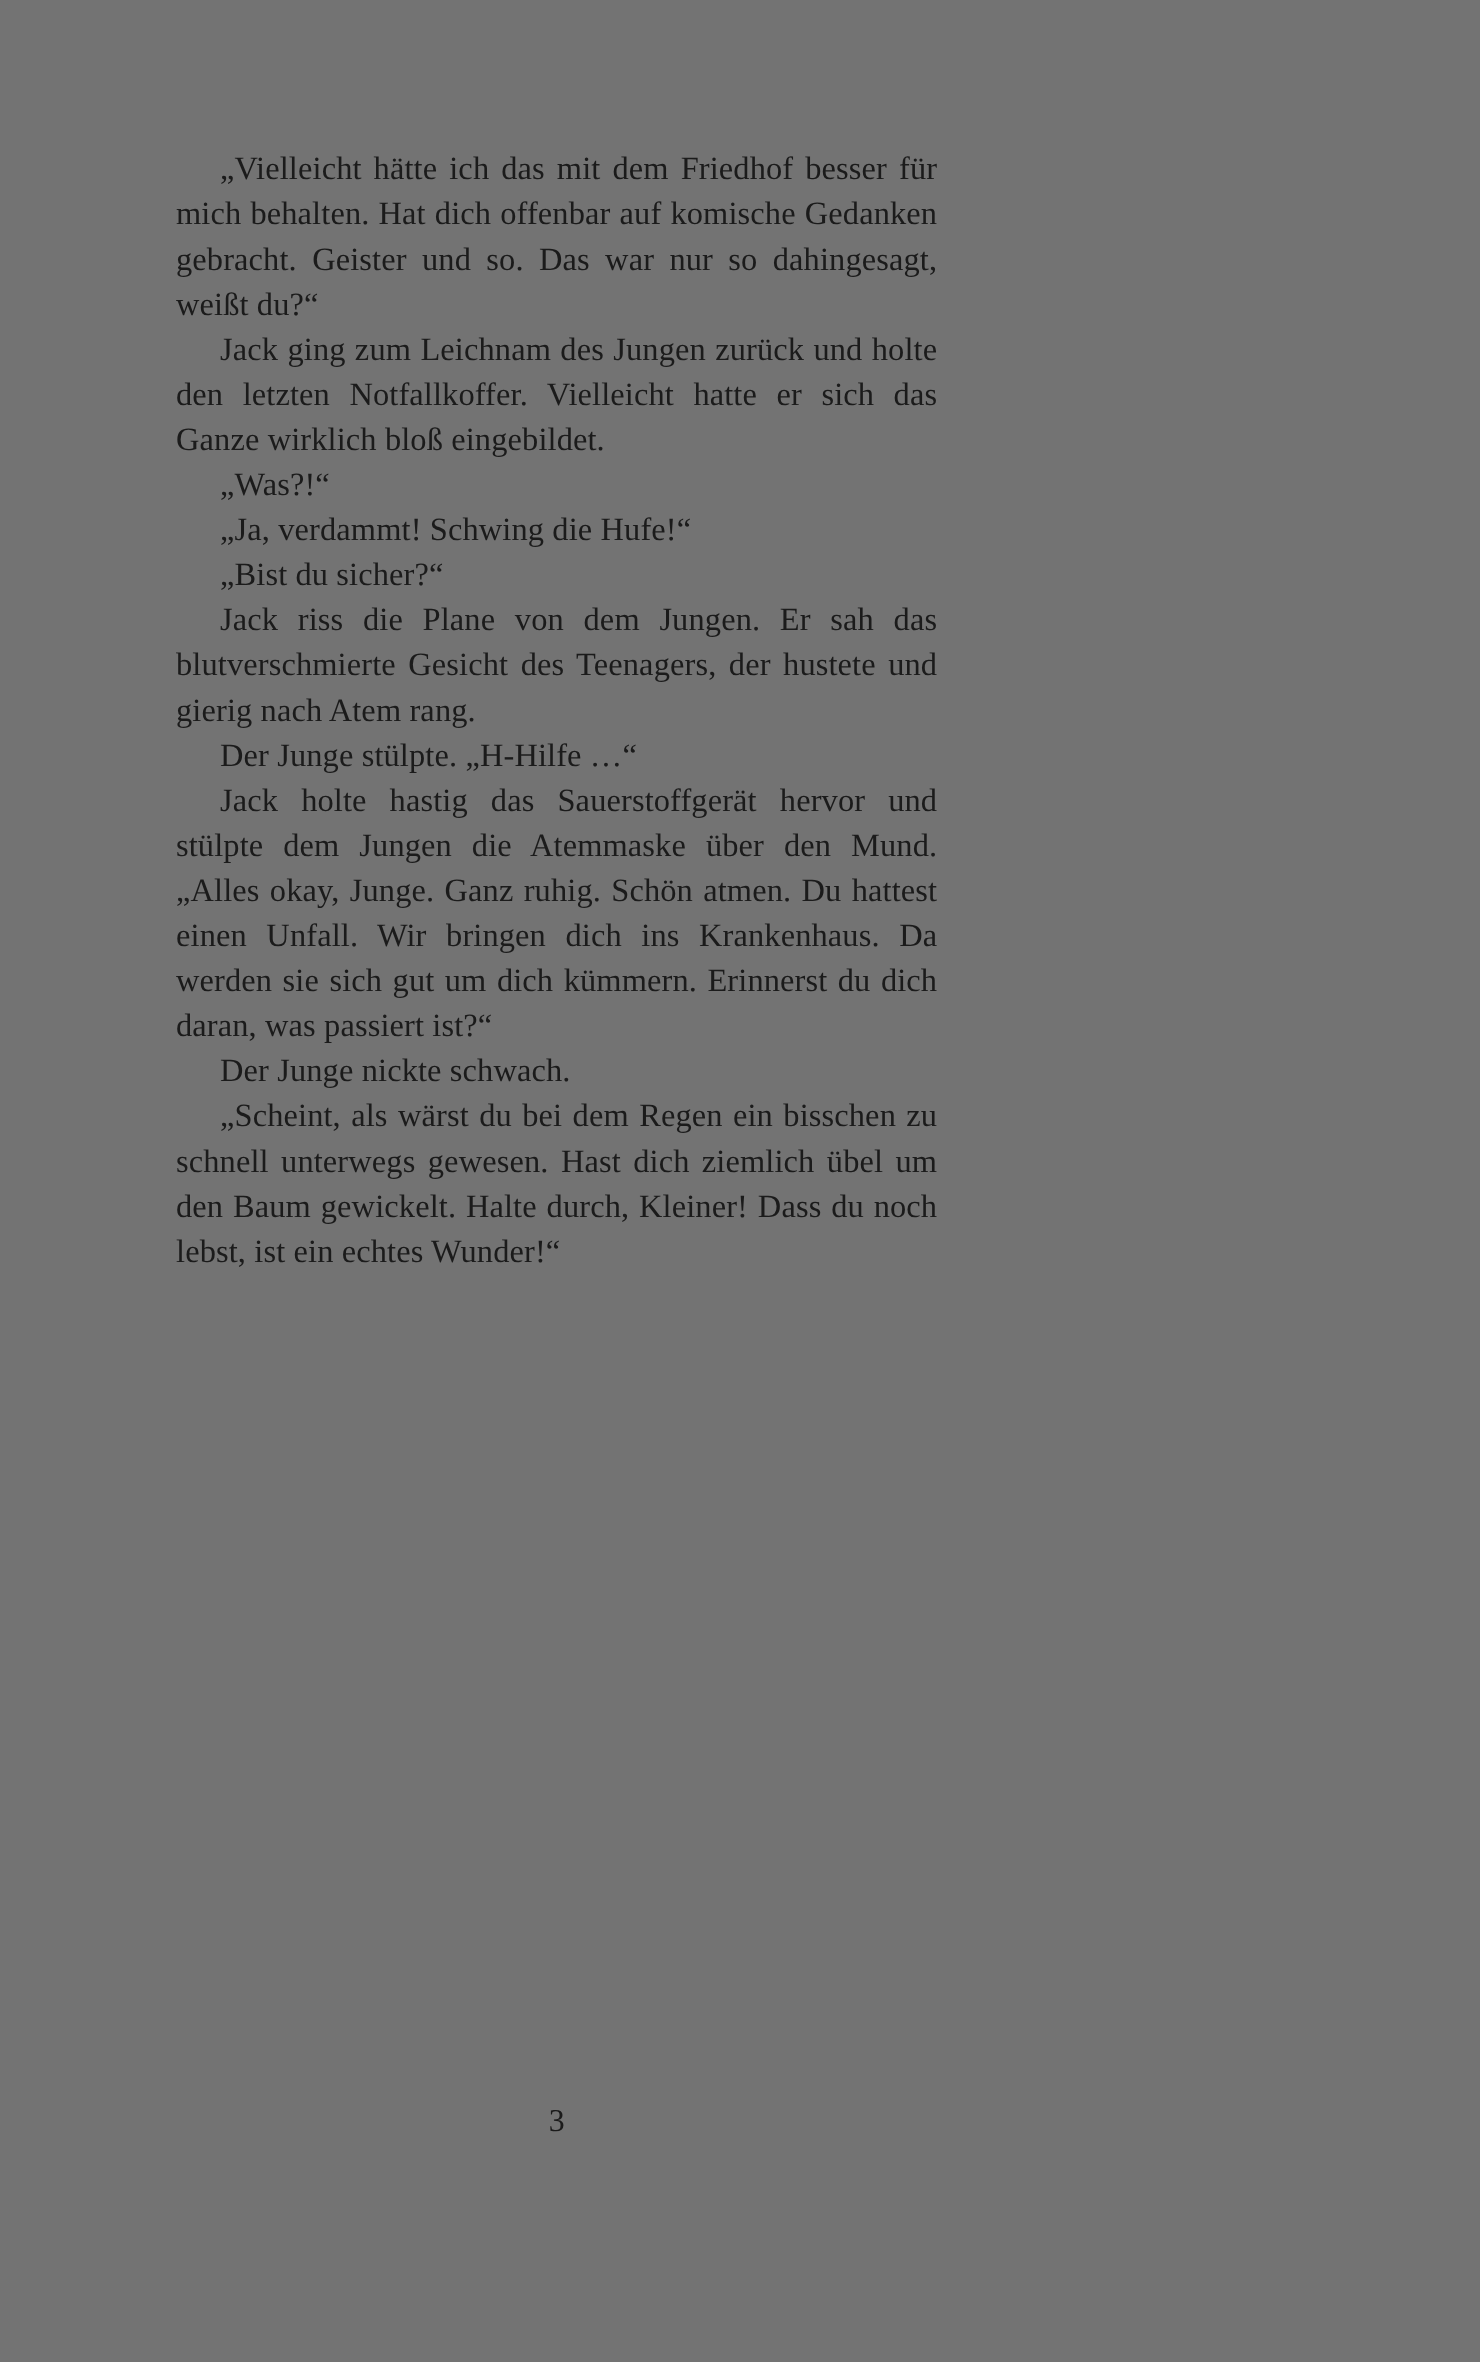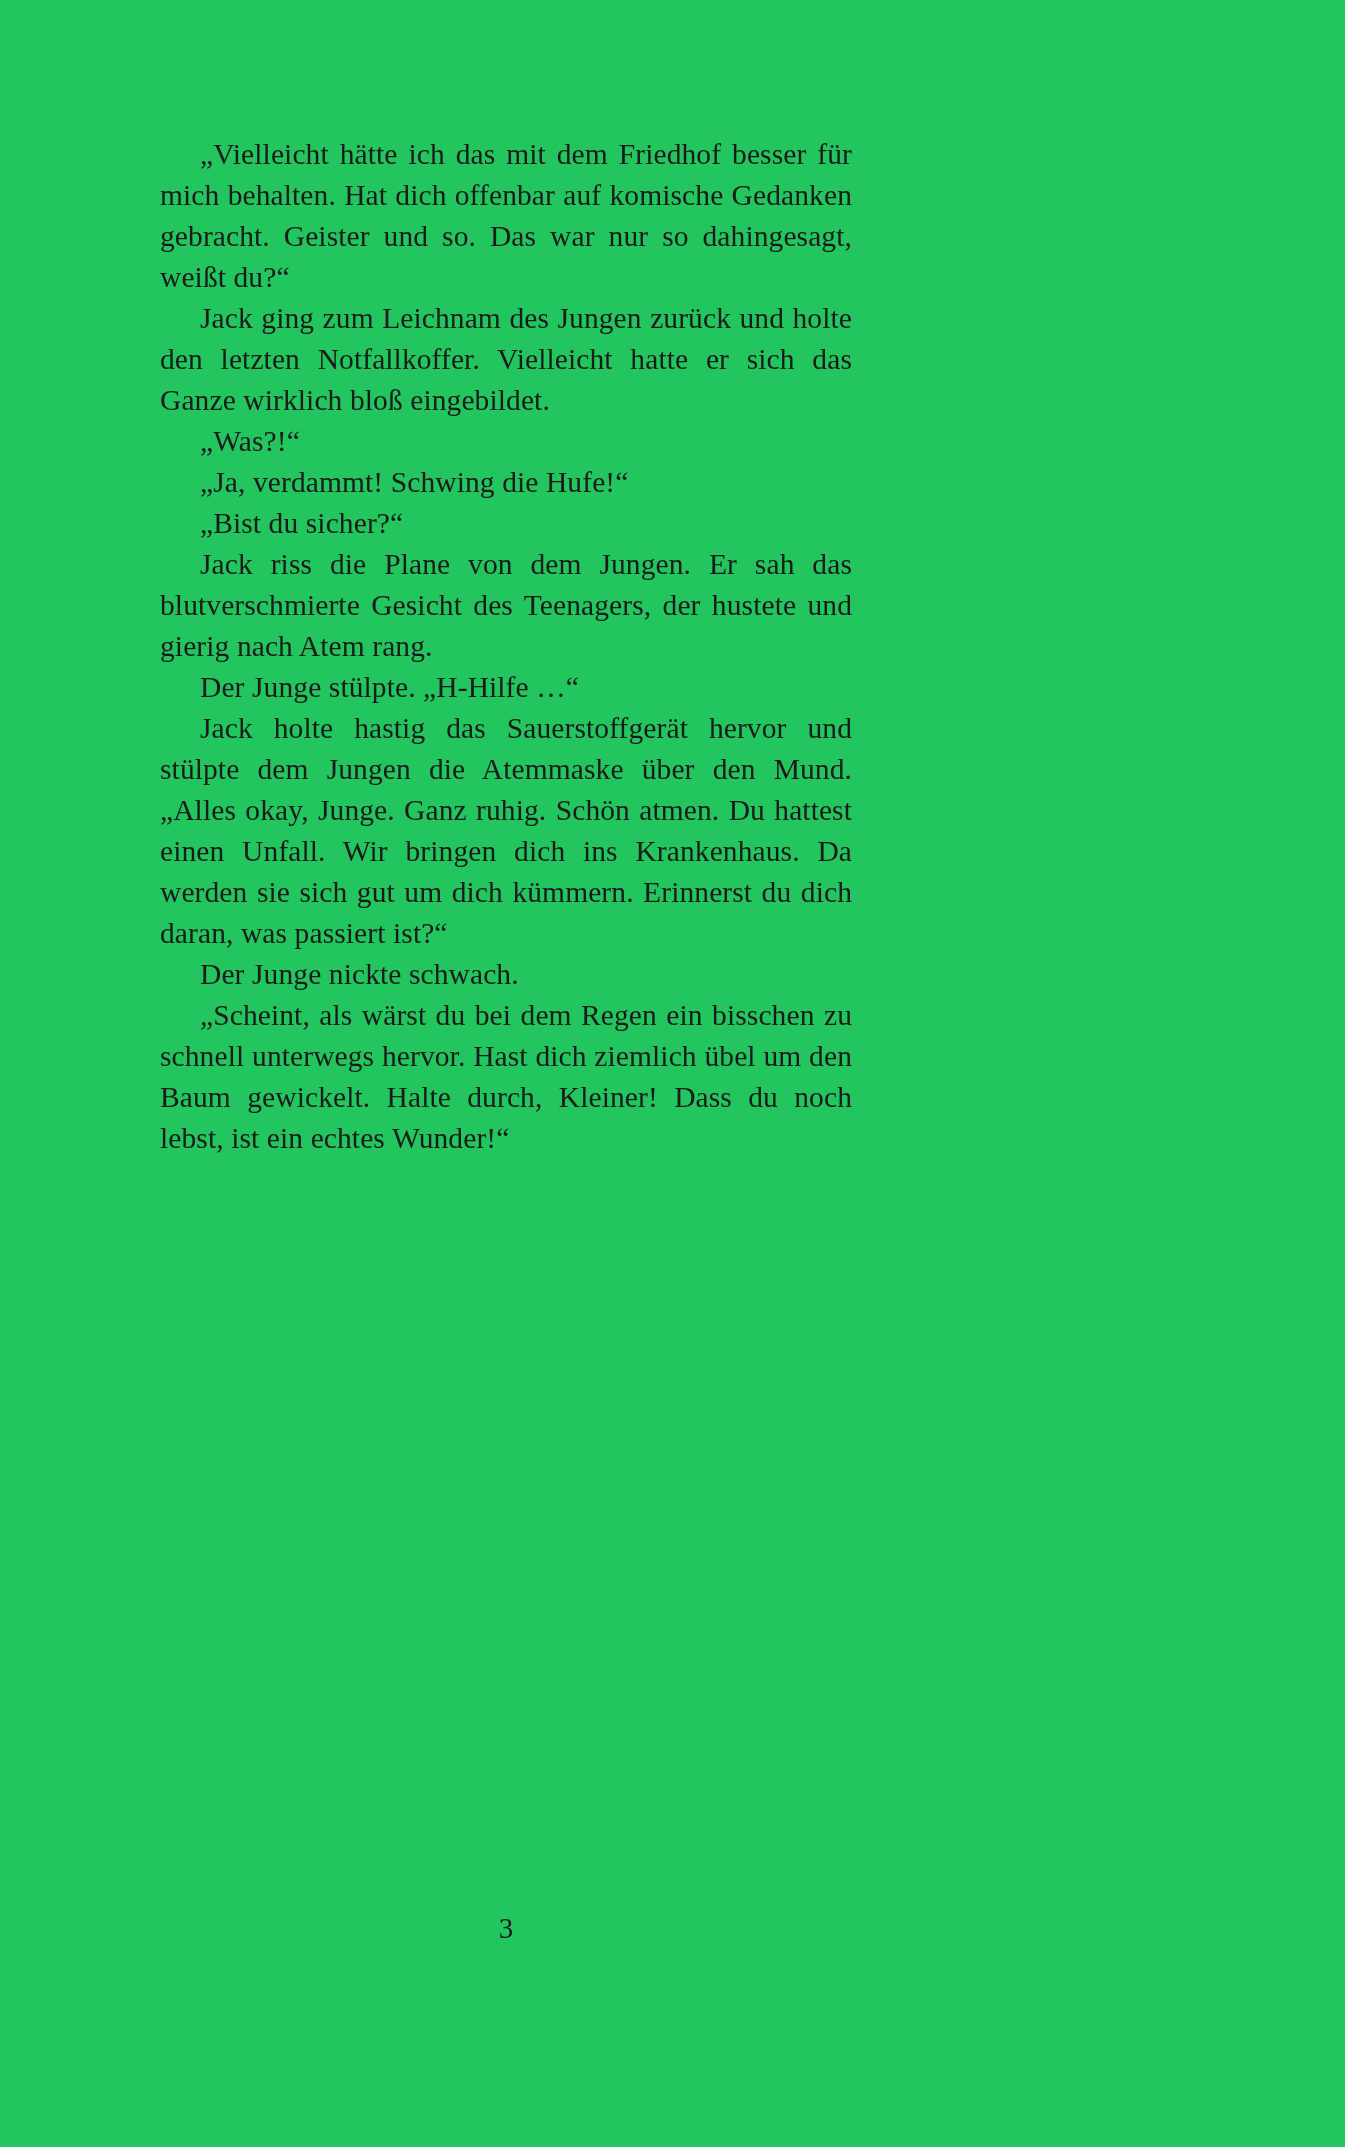--- a/index.html
+++ b/index.html
@@ -4,21 +4,21 @@
 <style>
   html, body {
     margin: 0;
     padding: 0;
     background: #ffffff;
   }
   .book-page {
     position: relative;
     width: 1345px;
     height: 2147px;
-    background: #22c55e;
+    background: #737373;
     font-family: "Liberation Serif", "DejaVu Serif", serif;
     color: #1b1b1b;
     overflow: hidden;
   }
   .text-block {
     position: absolute;
     left: 160px;
     top: 134px;
     width: 692px;
     font-size: 29.5px;
@@ -52,20 +52,20 @@
   <div class="text-block">
     <p><span>„Vielleicht hätte ich das mit dem Friedhof besser für mich behalten. Hat dich offenbar auf komische Gedanken gebracht. Geister und so. Das war nur so dahingesagt, weißt du?“</span></p>
     <p><span>Jack ging zum Leichnam des Jungen zurück und holte den letzten Notfallkoffer. Vielleicht hatte er sich das Ganze wirklich bloß eingebildet.</span></p>
     <p><span>„Was?!“</span></p>
     <p><span>„Ja, verdammt! Schwing die Hufe!“</span></p>
     <p><span>„Bist du sicher?“</span></p>
     <p><span>Jack riss die Plane von dem Jungen. Er sah das blutverschmierte Gesicht des Teenagers, der hustete und gierig nach Atem rang.</span></p>
     <p><span>Der Junge stülpte. „H-Hilfe …“</span></p>
     <p><span>Jack holte hastig das Sauerstoffgerät hervor und stülpte dem Jungen die Atemmaske über den Mund. „Alles okay, Junge. Ganz ruhig. Schön atmen. Du hattest einen Unfall. Wir bringen dich ins Krankenhaus. Da werden sie sich gut um dich kümmern. Erinnerst du dich daran, was passiert ist?“</span></p>
     <p><span>Der Junge nickte schwach.</span></p>
-    <p><span>„Scheint, als wärst du bei dem Regen ein bisschen zu schnell unterwegs hervor. Hast dich ziemlich übel um den Baum gewickelt. Halte durch, Kleiner! Dass du noch lebst, ist ein echtes Wunder!“</span></p>
+    <p><span>„Scheint, als wärst du bei dem Regen ein bisschen zu schnell unterwegs gewesen. Hast dich ziemlich übel um den Baum gewickelt. Halte durch, Kleiner! Dass du noch lebst, ist ein echtes Wunder!“</span></p>
   </div>
 
   <div class="page-footer">
     <span>3</span>
   </div>
 
 </div>
 
 </body></html>

